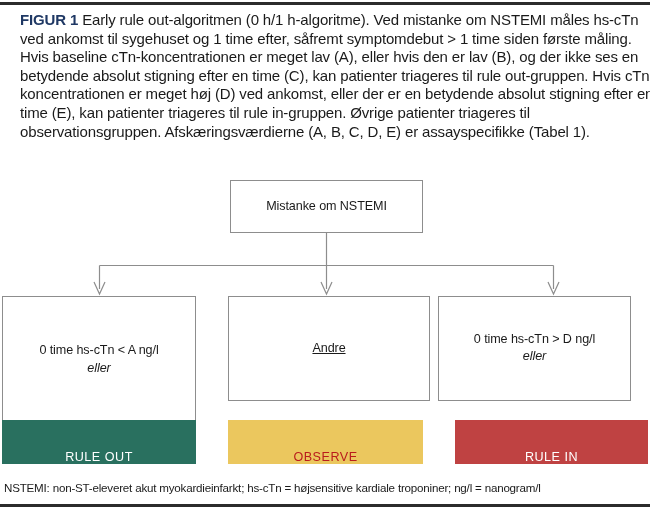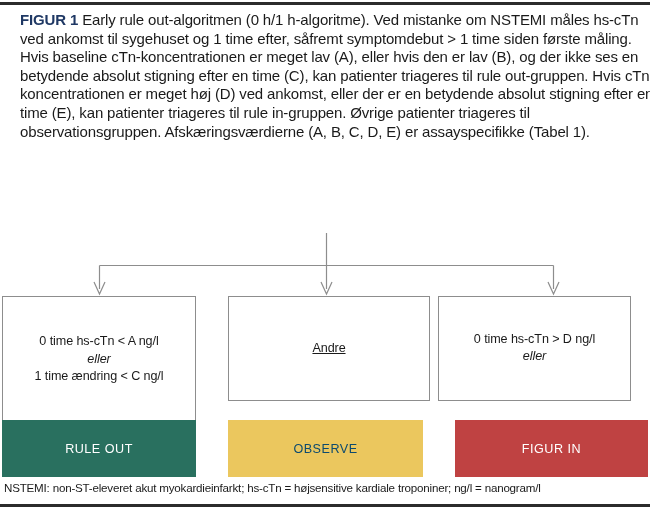--- a/index.html
+++ b/index.html
@@ -96,25 +96,25 @@
     width: 650px;
     height: 300px;
     pointer-events: none;
   }
 
   
   .bar {
     position: absolute;
     box-sizing: border-box;
     display: flex;
-    align-items: center;
+    align-items: flex-end;
     justify-content: center;
     font-size: 12.6px;
     letter-spacing: 0.5px;
-    height: 57px;
+    height: 44px;
     top: 248px;
   }
   #bar-ruleout { left: 2px;   width: 194px; }
   #bar-observe { left: 228px; width: 195px; }
   #bar-rulein  { left: 455px; width: 193px; }
 
   
   .footnote {
     position: absolute;
     left: 4px;
@@ -145,51 +145,53 @@
     <path d="M99.5 93.5 L99.5 117" stroke="#8d8d8d" stroke-width="1.2" fill="none"></path>
     <path d="M94 110 L99.5 122 L105 110" stroke="#8d8d8d" stroke-width="1.2" fill="none"></path>
 
     <path d="M326.5 93.5 L326.5 117" stroke="#8d8d8d" stroke-width="1.2" fill="none"></path>
     <path d="M321 110 L326.5 122 L332 110" stroke="#8d8d8d" stroke-width="1.2" fill="none"></path>
 
     <path d="M553.5 93.5 L553.5 117" stroke="#8d8d8d" stroke-width="1.2" fill="none"></path>
     <path d="M548 110 L553.5 122 L559 110" stroke="#8d8d8d" stroke-width="1.2" fill="none"></path>
   </svg>
 
+  <div class="node" id="node-root">
+    <span>Mistanke om NSTEMI</span>
+  </div>
 
   <div class="node" id="node-left">
     <div class="node-lines">
       <span class="ln">0 time hs-cTn &lt; A ng/l</span>
       <span class="ln it">eller</span>
-      <span class="ln">1 time ændring &lt; C ng/l</span>
     </div>
   </div>
 
   <div class="node" id="node-middle">
     <div class="node-lines">
       <span class="ln">Andre</span>
     </div>
   </div>
 
   <div class="node" id="node-right">
     <div class="node-lines">
       <span class="ln">0 time hs-cTn &gt; D ng/l</span>
       <span class="ln it">eller</span>
     </div>
   </div>
 
   <div class="bar" id="bar-ruleout" style="background: rgb(41, 112, 95); color: rgb(255, 255, 255);">
     <span>RULE OUT</span>
   </div>
 
-  <div class="bar" id="bar-observe" style="background: rgb(235, 199, 94); color: #0c4a6e;">
+  <div class="bar" id="bar-observe" style="background: rgb(235, 199, 94); color: #b91c1c;">
     <span>OBSERVE</span>
   </div>
 
   <div class="bar" id="bar-rulein" style="background: rgb(191, 66, 66); color: rgb(255, 255, 255);">
-    <span>FIGUR IN</span>
+    <span>RULE IN</span>
   </div>
 
 </div>
 
 <div class="footnote">NSTEMI: non-ST-eleveret akut myokardieinfarkt; hs-cTn = højsensitive kardiale troponiner; ng/l = nanogram/l</div>
 
 <div class="rule-bottom"></div>
 
 </body></html>

